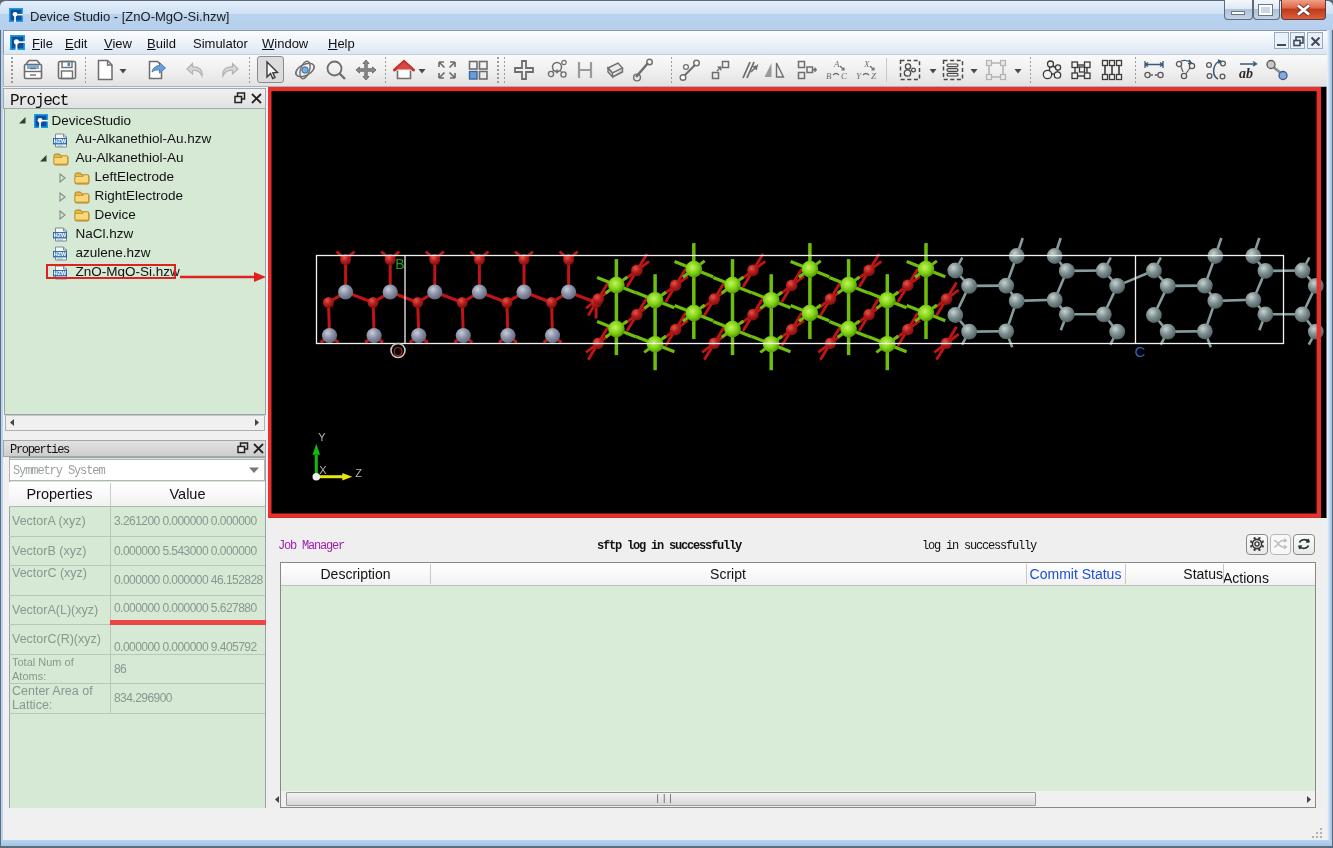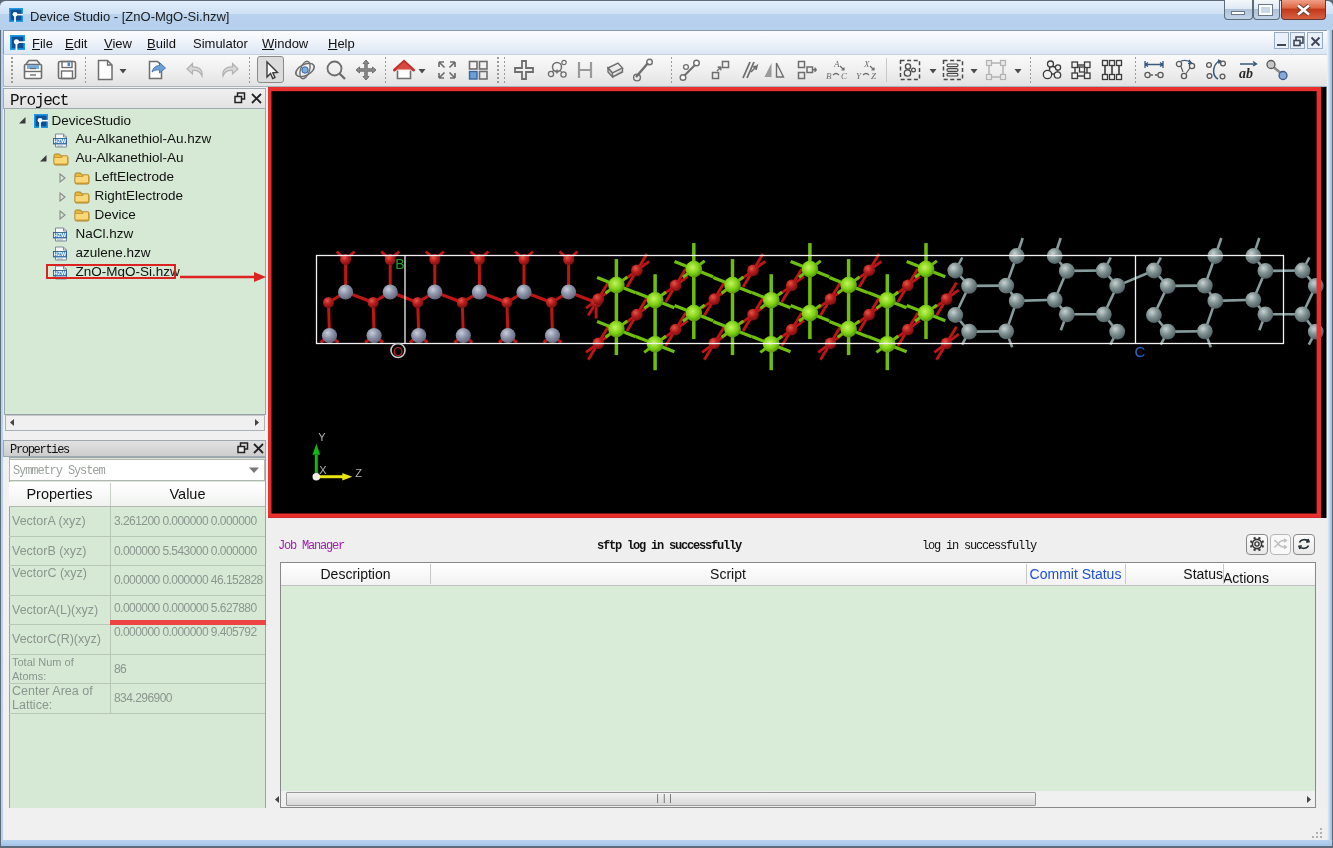--- a/index.html
+++ b/index.html
@@ -445,21 +445,21 @@
   </div>
 <div style="position:absolute;left:9px;top:595.5px;width:101px;height:29.5px;border-bottom:1px solid #b8c8b8;color:#8b968f;font-size:12.5px;line-height:14px;display:flex;align-items:center">
     <span style="padding-left:3px">VectorA(L)(xyz)</span>
   </div>
 <div style="position:absolute;left:110px;top:595.5px;width:166px;height:29.5px;border-bottom:5px solid #ef4444;color:#8b968f;font-size:12px;letter-spacing:-0.55px;white-space:nowrap;overflow:hidden;display:flex;align-items:center">
     <span style="padding-left:4px">0.000000 0.000000 5.627880</span>
   </div>
 <div style="position:absolute;left:9px;top:625.0px;width:101px;height:29.5px;border-bottom:1px solid #b8c8b8;color:#8b968f;font-size:12.5px;line-height:14px;display:flex;align-items:center">
     <span style="padding-left:3px">VectorC(R)(xyz)</span>
   </div>
-<div style="position:absolute;left:110px;top:625.0px;width:155px;height:29.5px;border-bottom:1px solid #b8c8b8;color:#8b968f;font-size:12px;letter-spacing:-0.55px;white-space:nowrap;overflow:hidden;display:flex;align-items:flex-start">
+<div style="position:absolute;left:110px;top:625.0px;width:155px;height:29.5px;border-bottom:1px solid #b8c8b8;color:#8b968f;font-size:12px;letter-spacing:-0.55px;white-space:nowrap;overflow:hidden;display:flex;align-items:flex-end">
     <span style="padding-left:4px">0.000000 0.000000 9.405792</span>
   </div>
 <div style="position:absolute;left:9px;top:654.5px;width:101px;height:29.5px;border-bottom:1px solid #b8c8b8;color:#8b968f;font-size:11px;line-height:14px;display:flex;align-items:center">
     <span style="padding-left:3px">Total Num of<br>Atoms:</span>
   </div>
 <div style="position:absolute;left:110px;top:654.5px;width:155px;height:29.5px;border-bottom:1px solid #b8c8b8;color:#8b968f;font-size:12px;letter-spacing:-0.55px;white-space:nowrap;overflow:hidden;display:flex;align-items:center">
     <span style="padding-left:4px">86</span>
   </div>
 <div style="position:absolute;left:9px;top:684.0px;width:101px;height:29.5px;border-bottom:1px solid #b8c8b8;color:#8b968f;font-size:12.5px;line-height:14px;display:flex;align-items:center">
     <span style="padding-left:3px">Center Area of<br>Lattice:</span>

